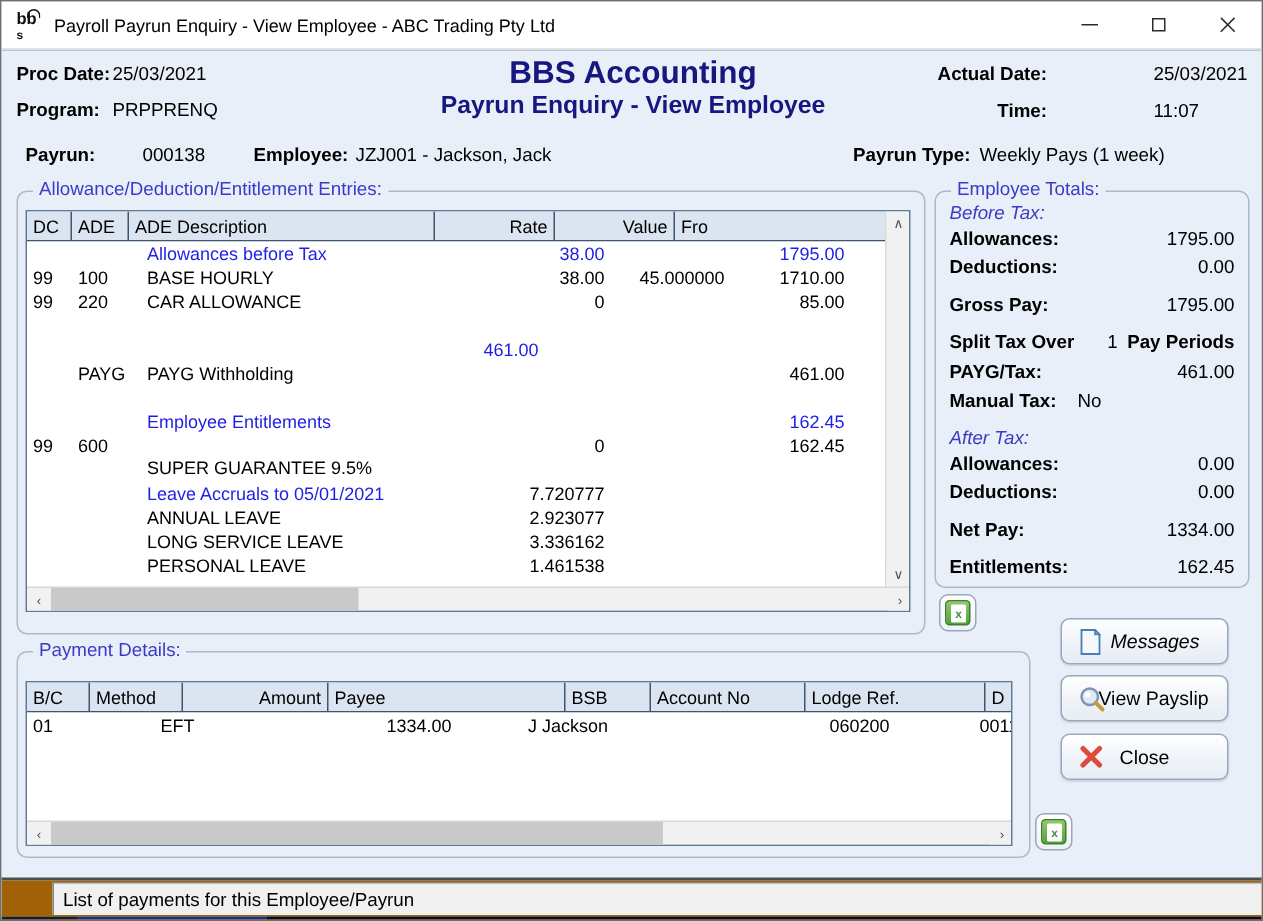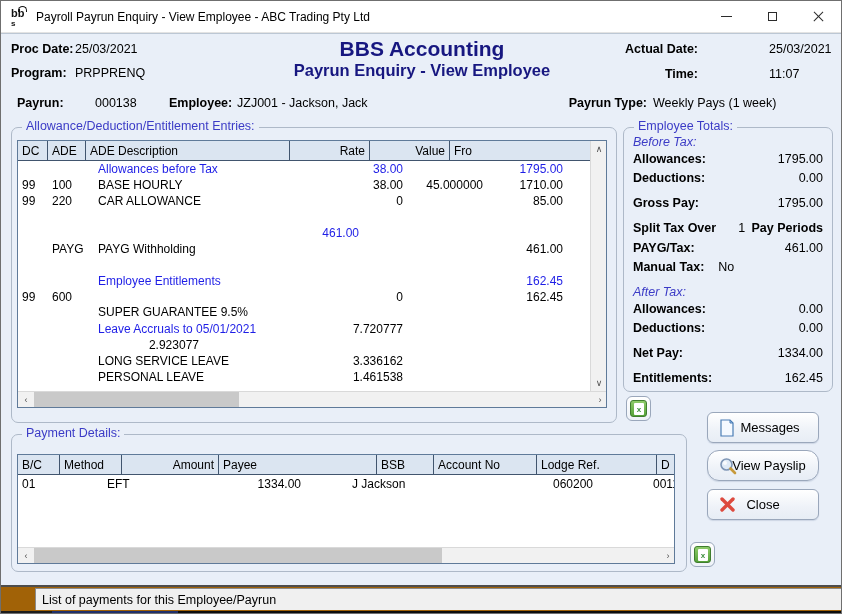--- a/index.html
+++ b/index.html
@@ -227,20 +227,21 @@
               <div class="g-cell" style="width: 30px;"></div>
               <div class="g-cell" style="width: 38px;"></div>
               <div class="g-cell descpad blue" style="width: 204px;">Leave Accruals to 05/01/2021</div>
               <div class="g-cell r" style="width: 117px;">7.720777</div>
               <div class="g-cell r" style="width: 80px;"></div>
               <div class="g-cell r" style="width: 80px;"></div>
             </div>
             <div class="g-row">
               <div class="g-cell" style="width: 30px;"></div>
               <div class="g-cell" style="width: 38px;"></div>
+              <div class="g-cell descpad" style="width: 204px;">ANNUAL LEAVE</div>
               <div class="g-cell r" style="width: 117px;">2.923077</div>
               <div class="g-cell r" style="width: 80px;"></div>
               <div class="g-cell r" style="width: 80px;"></div>
             </div>
             <div class="g-row">
               <div class="g-cell" style="width: 30px;"></div>
               <div class="g-cell" style="width: 38px;"></div>
               <div class="g-cell descpad" style="width: 204px;">LONG SERVICE LEAVE</div>
               <div class="g-cell r" style="width: 117px;">3.336162</div>
               <div class="g-cell r" style="width: 80px;"></div>
@@ -367,24 +368,24 @@
           <div class="sb-btn">›</div>
         </div>
       </div>
     </div>
 
     <div class="act-btn" style="left:706px; top:378px;">
       <svg class="b-icon" width="16" height="18" viewBox="0 0 16 18">
         <path d="M2 1 h9 l3 3 v13 h-12 z" fill="#f4f9ff" stroke="#4a7db5" stroke-width="1.2"></path>
         <path d="M11 1 l3 3 h-3 z" fill="#9cc1e8" stroke="#4a7db5" stroke-width="1"></path>
       </svg>
-      <span style="margin-left:14px;">Messages</span>
-    </div>
-
-    <div class="act-btn" style="left:706px; top:416px;border-radius:12px;">
+      <span style="margin-left:14px;font-style:italic;">Messages</span>
+    </div>
+
+    <div class="act-btn" style="left:706px; top:416px;">
       <svg class="b-icon" width="18" height="18" viewBox="0 0 18 18">
         <circle cx="7.5" cy="7.5" r="5.5" fill="#dfeaf6" stroke="#7e95b5" stroke-width="1.6"></circle>
         <circle cx="6" cy="6" r="2" fill="#ffffff" opacity="0.8"></circle>
         <line x1="11.5" y1="11.5" x2="16" y2="16" stroke="#c79a3b" stroke-width="2.6" stroke-linecap="round"></line>
       </svg>
       <span style="margin-left:12px;">View Payslip</span>
     </div>
 
     <div class="act-btn" style="left:706px; top:455px;">
       <svg class="b-icon" width="17" height="17" viewBox="0 0 17 17">

